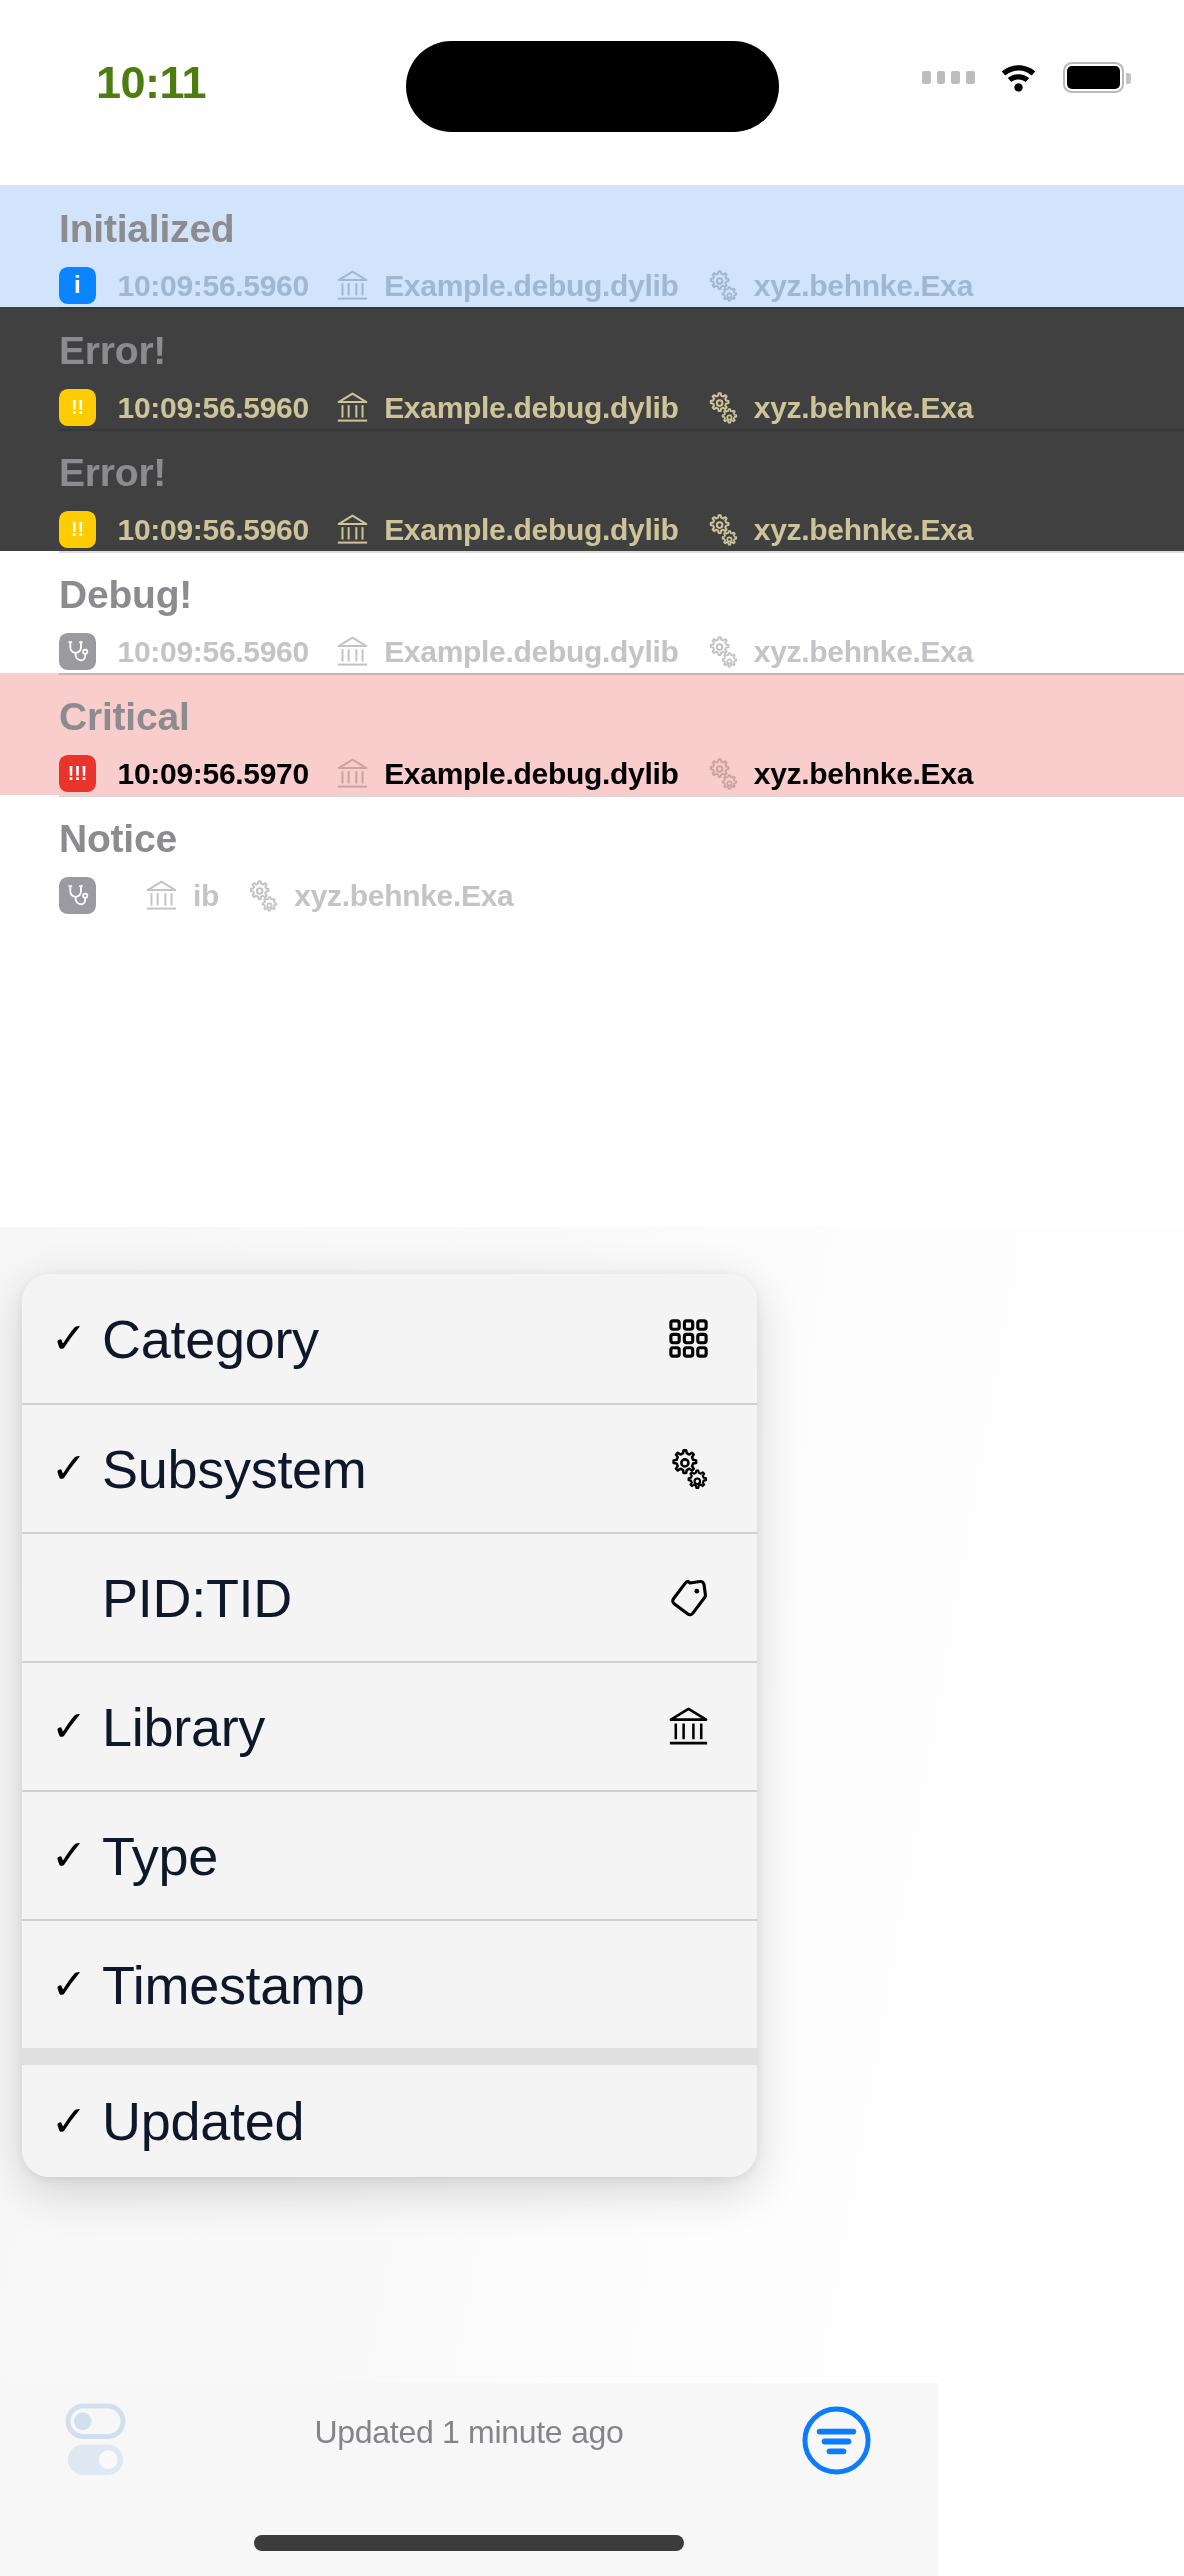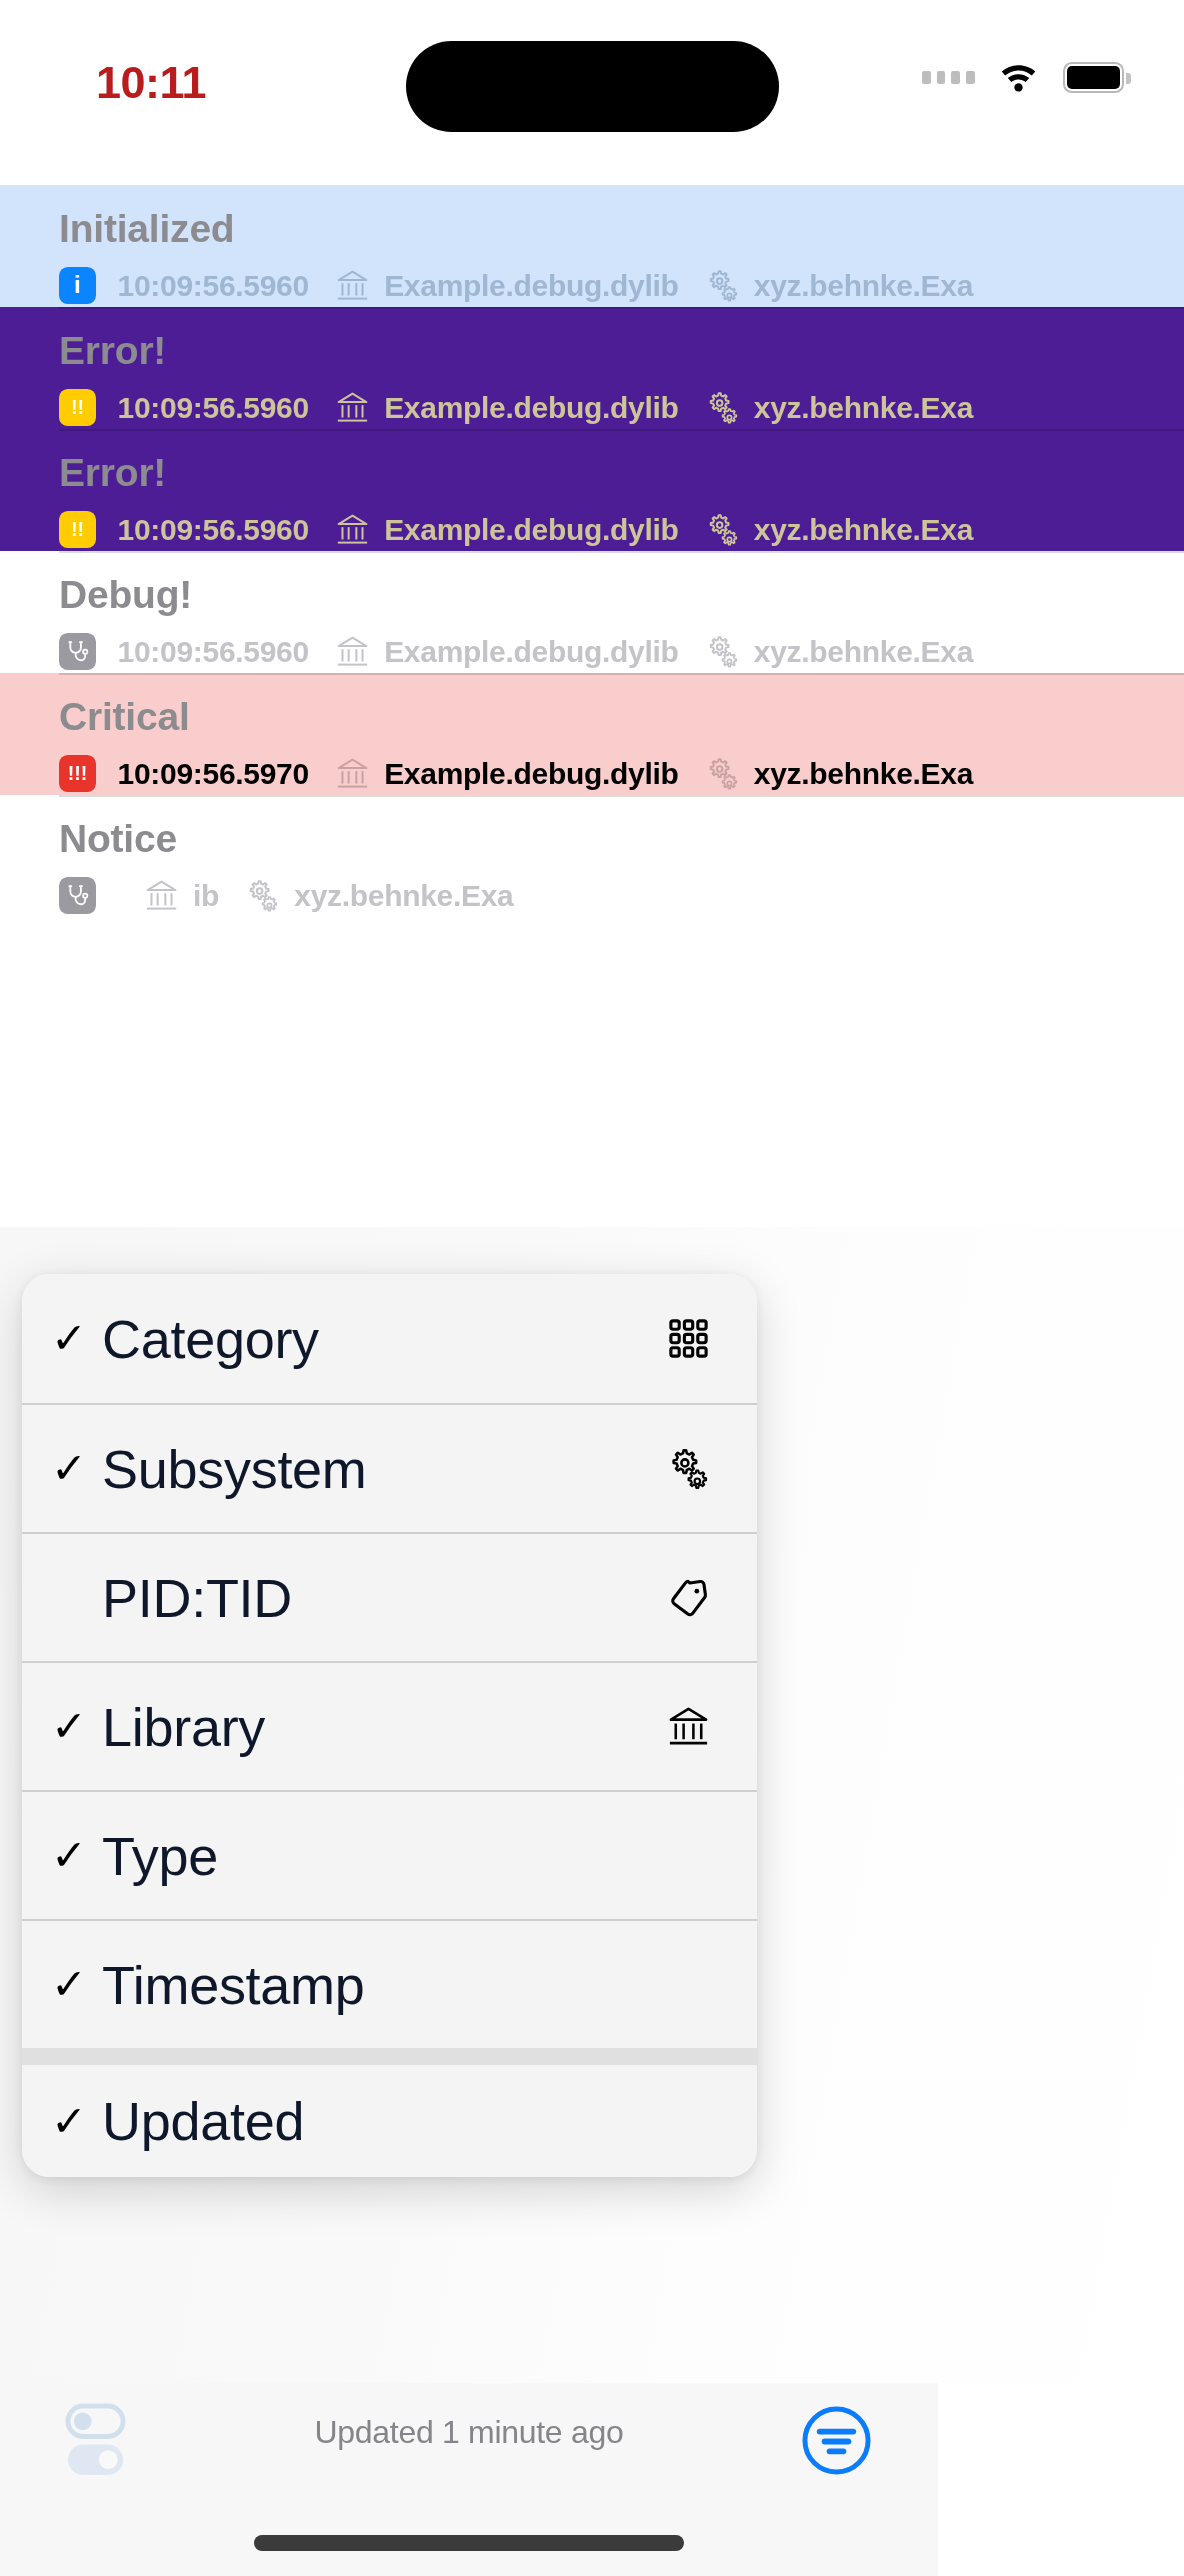--- a/index.html
+++ b/index.html
@@ -20,21 +20,21 @@
   #statusbar {
     position:absolute; top:0; left:0;
     width:1185px; height:185px;
     background:#ffffff;
     z-index:5;
   }
   #status-time {
     position:absolute; left:96px; top:57px;
     width:157px; text-align:left;
     font-size:45px; font-weight:700; letter-spacing:-0.5px;
-    color:#b91c1c;
+    color:#4d7c0f;
   }
   #dynamic-island {
     position:absolute; left:406px; top:41px;
     width:373px; height:91px;
     background:#000; border-radius:47px;
   }
   #status-right {
     position:absolute; right:61px; top:59px;
     display:flex; align-items:center; gap:21.6px;
   }
@@ -104,21 +104,21 @@
     letter-spacing:-0.3px;
   }
   .meta-ic { margin-left:25.5px; display:flex; align-items:center; }
   .meta-tx {
     margin-left:12.8px;
     font-size:30px; font-weight:700; color:#a9a9ae;
     letter-spacing:-0.3px;
   }
   .row-info  { background:#d2e4fb; }
   .row-info  .meta-ts, .row-info .meta-tx { color:#9fb7d2; }
-  .row-error { background:#4c1d95; }
+  .row-error { background:#404040; }
   .row-error .meta-ts, .row-error .meta-tx { color:#cdc49a; }
   .row-debug { background:#ffffff; }
   .row-debug .meta-ts, .row-debug .meta-tx { color:#c3c3c8; }
   .row-crit  { background:#f9cdcb; }
   .row-crit  .meta-ts, .row-crit .meta-tx { color:#000000; }
   .row-notice{ background:#ffffff; }
   .row-notice .meta-ts, .row-notice .meta-tx { color:#c3c3c8; }
 
   
   #menu {

